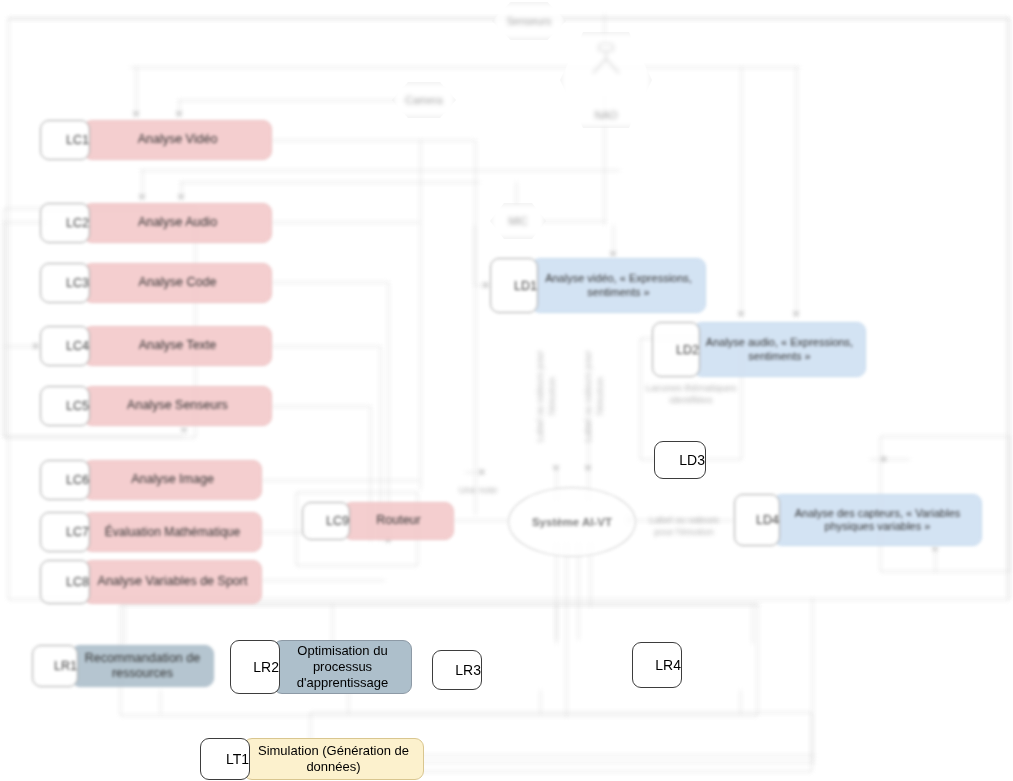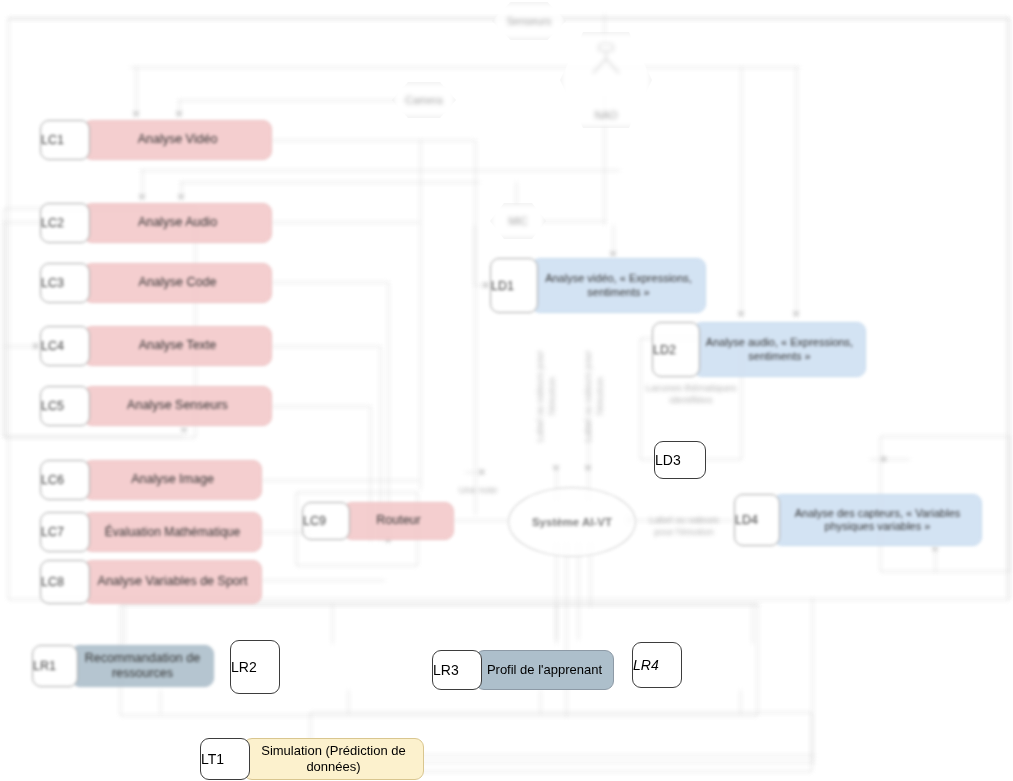--- a/index.html
+++ b/index.html
@@ -3,21 +3,21 @@
 <meta charset="utf-8">
 <style>
   html,body{margin:0;padding:0;background:#ffffff;}
   body{width:1013px;height:781px;position:relative;overflow:hidden;
        font-family:"Liberation Sans",sans-serif;color:#1a1a1a;}
   #stage{position:absolute;left:0;top:0;width:1013px;height:781px;}
 
   
   .node{position:absolute;box-sizing:border-box;display:flex;align-items:stretch;}
   .tagbox{box-sizing:border-box;background:#fff;border:1.4px solid #9a9a9a;
-          border-radius:9px;display:flex;align-items:center;justify-content:flex-start;
+          border-radius:9px;display:flex;align-items:center;justify-content:flex-end;
           font-size:12.5px;color:#2b2b2b;flex:0 0 auto;z-index:3;}
   .body{box-sizing:border-box;border-radius:9px;display:flex;align-items:center;
         justify-content:center;text-align:center;font-size:12.5px;line-height:1.22;
         padding:2px 6px;margin-left:-7px;flex:1 1 auto;}
 
   .pink  .body{background:#f3c9ca;border:1.1px solid #e8b9ba;}
   .blue  .body{background:#cfe0f2;border:1.1px solid #bcd3ea;}
   .slate .body{background:#adbfcb;border:1.1px solid #9eb1bf;}
   .cream .body{background:#fcf1cd;border:1.1px solid #efdfae;}
 
@@ -258,38 +258,38 @@
   <div class="node slate blurB" style="left:32px;top:645px;width:182px;height:42px;">
     <div class="tagbox" style="width:46px;">
         <span>LR1</span>
       </div>
     <div class="body">Recommandation de ressources</div>
   </div>
   <div class="node slate sharp" style="left:230px;top:640px;width:182px;height:54px;z-index:10;">
     <div class="tagbox" style="width:50px;font-size:14px;">
         <span>LR2</span>
       </div>
+    <div class="body" style="font-size:13px;">Optimisation du processus d'apprentissage</div>
   </div>
   <div class="node slate sharp" style="left:432px;top:650px;width:182px;height:40px;z-index:10;">
     <div class="tagbox" style="width:50px;font-size:14px;">
         <span>LR3</span>
       </div>
-    <div class="body" style="font-size:13px;">Profil de l'apprenant</div>
-  </div>
-  <div class="node slate sharp" style="left:632px;top:642px;width:164px;height:46px;z-index:10;font-style:italic;">
+  </div>
+  <div class="node slate sharp" style="left:632px;top:642px;width:164px;height:46px;z-index:10;">
     <div class="tagbox" style="width:50px;font-size:14px;">
         <span>LR4</span>
       </div>
   </div>
 
   <div class="node cream sharp" style="left:200px;top:738px;width:224px;height:42px;z-index:10;">
     <div class="tagbox" style="width:50px;font-size:14px;">
         <span>LT1</span>
       </div>
-    <div class="body" style="font-size:13px;">Simulation (Prédiction de données)</div>
+    <div class="body" style="font-size:13px;">Simulation (Génération de données)</div>
   </div>
 
   <div class="arrowrt blurC" style="left:480px;top:469px;"></div>
   <div class="wire wh blurC" style="left:465px;top:472px;width:18px;"></div>
   <div class="lbl blurC" style="left:448px;top:484px;width:60px;">Une note</div>
 
   <div class="lbl blurC" style="left:643px;top:382px;width:96px;">Lacunes thématiques identifiées</div>
 
   <div class="vlbl blurC" style="left:534px;top:334px;height:124px;width:24px;">Label ou valeurs pour l'émotion</div>
   <div class="vlbl blurC" style="left:582px;top:334px;height:124px;width:24px;">Label ou valeurs pour l'émotion</div>

